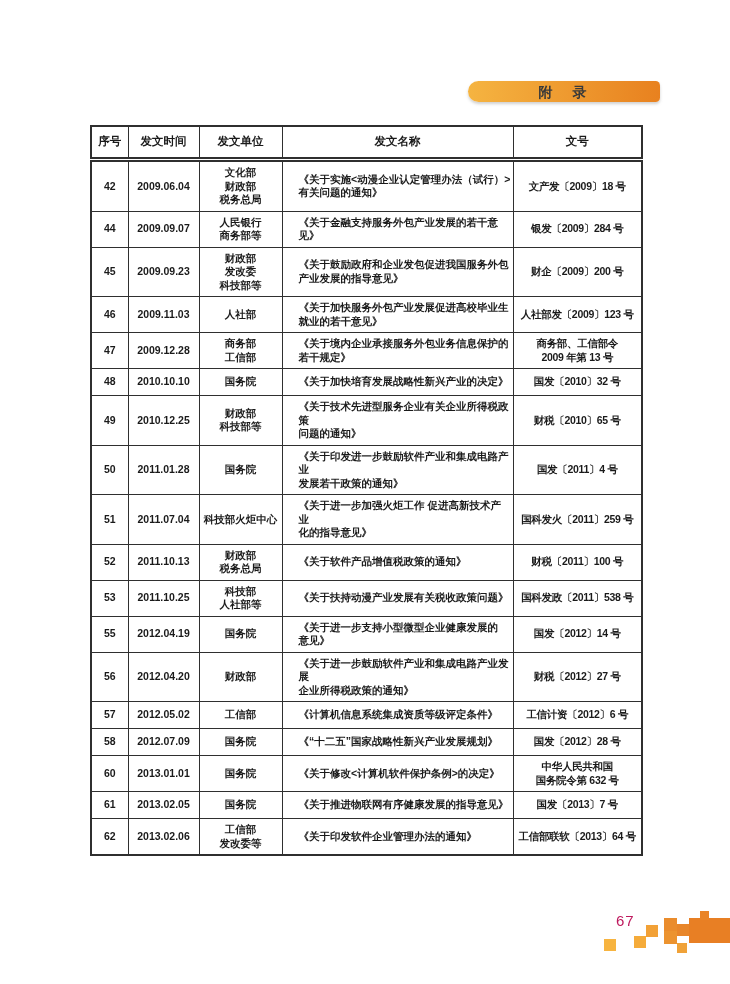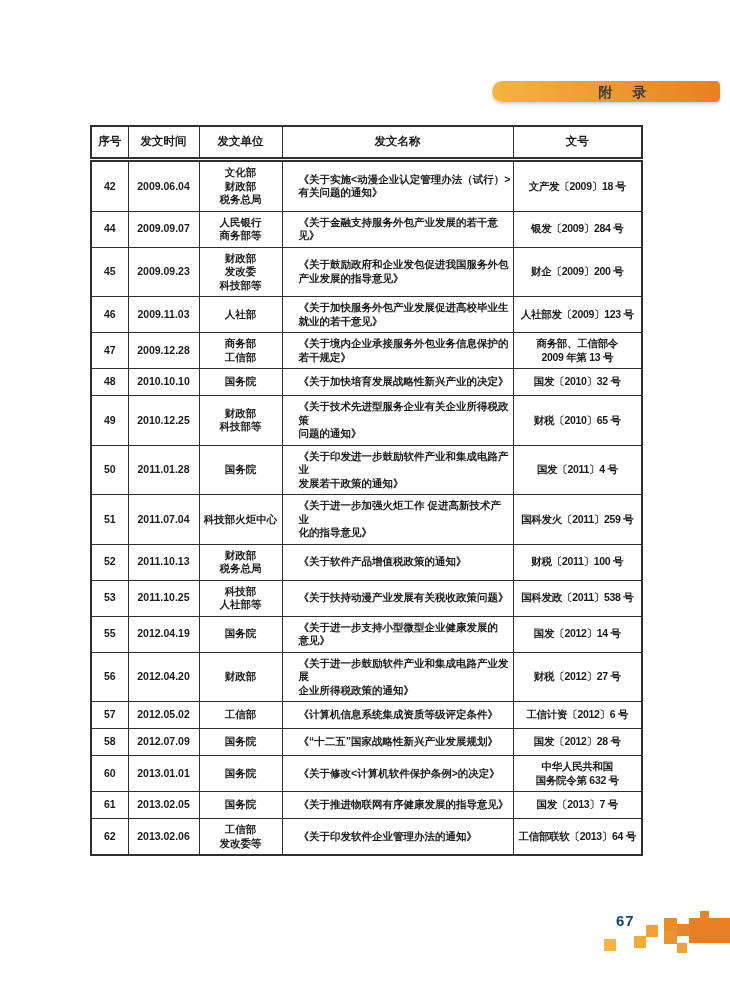--- a/index.html
+++ b/index.html
@@ -6,25 +6,25 @@
   body {
     width: 730px; height: 984px;
     background: #ffffff;
     font-family: "Liberation Sans", "DejaVu Sans", sans-serif;
     color: #1a1a1a;
   }
   .page { position: relative; width: 730px; height: 984px; background: #fff; overflow: hidden; }
 
   
   .banner {
-    position: absolute; left: 492px; top: 81px; width: 192px; height: 21px;
+    position: absolute; left: 468px; top: 81px; width: 192px; height: 21px;
     border-radius: 12px 5px 5px 12px;
     background: linear-gradient(90deg, var(--banner-gradient-start), var(--banner-gradient-end));
     box-shadow: 0 2px 3px rgba(120,120,120,0.35);
-    display: flex; align-items: center; justify-content: center; padding-left: 36px;
+    display: flex; align-items: center; justify-content: center;
   }
   .banner-text {
     font-size: 14px; font-weight: bold; color: var(--banner-text);
     letter-spacing: 3px; line-height: 1;
   }
 
   
   .doc-table {
     position: absolute; left: 90px; top: 125px; width: 551px;
     border-collapse: collapse; table-layout: fixed;
@@ -42,21 +42,21 @@
     padding: 4px 3px; height: 18px;
     text-align: center; vertical-align: middle;
     white-space: pre-line;
   }
   td.col-name { text-align: left; padding-left: 16px; padding-right: 2px; }
   td.col-docno { letter-spacing: -0.3px; }
 
   
   .page-number {
     position: absolute; left: 616px; top: 912px;
-    font-size: 15px; font-weight: 700; color: #0c4a6e; letter-spacing: 1px;
+    font-size: 15px; font-weight: 400; color: #be185d; letter-spacing: 1px;
   }
   .mosaic .sq { position: absolute; }
   .sq1 { left: 604px; top: 939px; width: 12px; height: 12px; background: var(--deco-light-orange); }
   .sq2 { left: 634px; top: 936px; width: 12px; height: 12px; background: #f5ab3a; }
   .sq3 { left: 646px; top: 925px; width: 12px; height: 12px; background: #f2a136; }
   .sq4 { left: 664px; top: 918px; width: 13px; height: 13px; background: #ea8c2c; }
   .sq5 { left: 664px; top: 931px; width: 13px; height: 13px; background: #ec932f; }
   .sq6 { left: 677px; top: 924px; width: 12px; height: 12px; background: #e8862a; }
   .sq7 { left: 677px; top: 943px; width: 10px; height: 10px; background: #f0a238; }
   .sq8 { left: 689px; top: 918px; width: 41px; height: 25px; background: var(--deco-dark-orange); }

